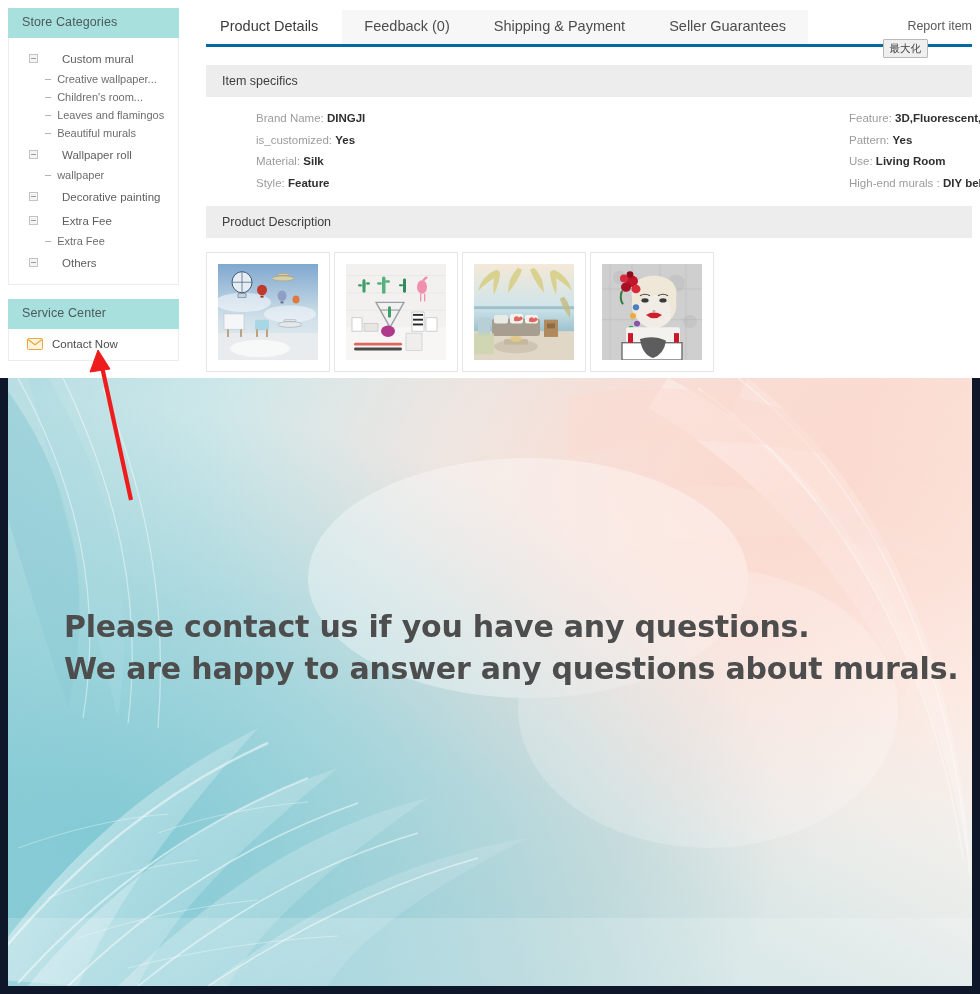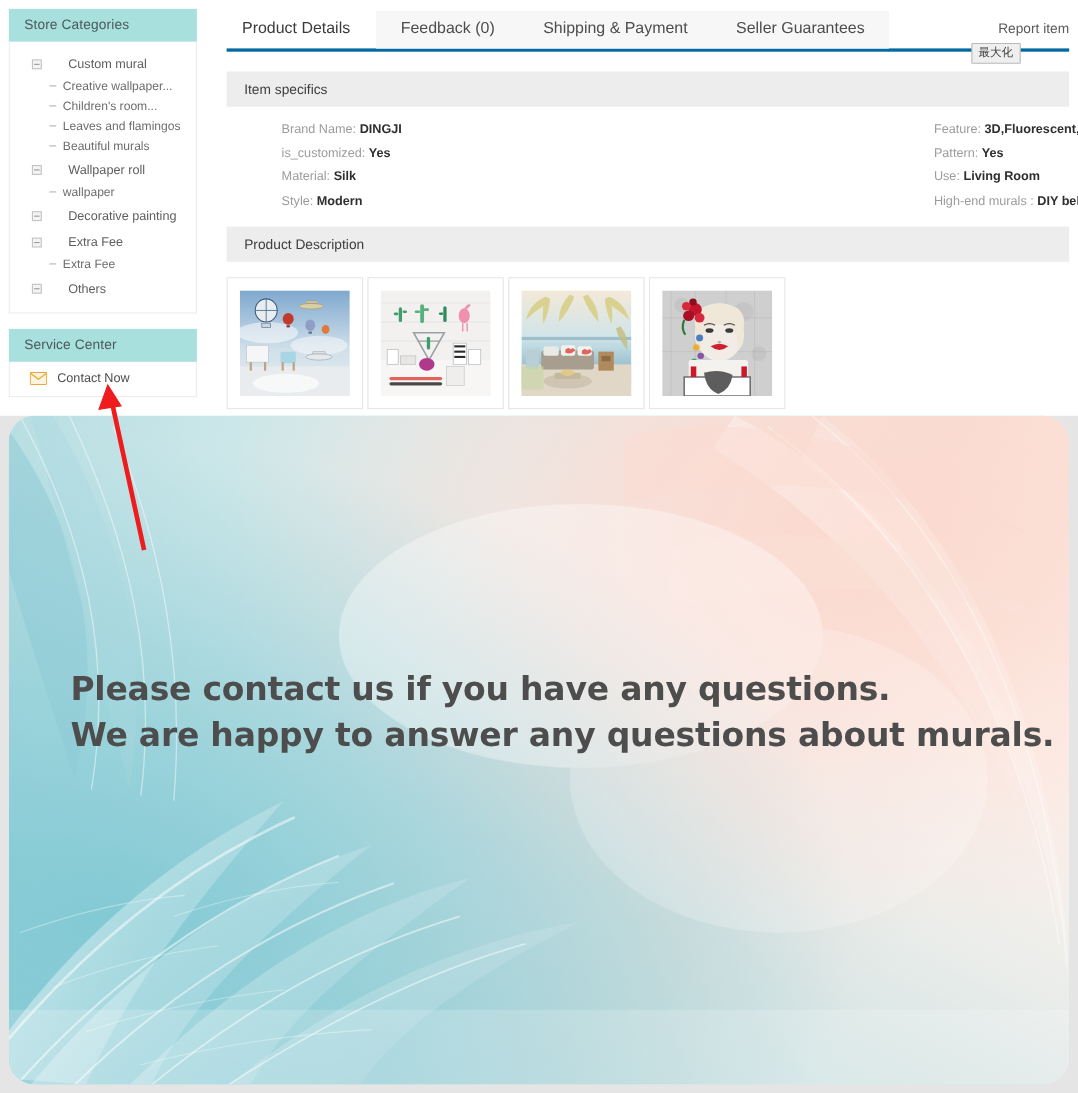--- a/index.html
+++ b/index.html
@@ -4,21 +4,21 @@
 <style>
   * { box-sizing: border-box; }
   html, body {
     margin: 0; padding: 0;
     width: 980px; height: 994px;
     background: #ffffff;
     font-family: "Liberation Sans", sans-serif;
     overflow: hidden;
   }
 
-  #page { position: relative; width: 980px; height: 994px; background: #e5e5e5; }
+  #page { position: relative; width: 980px; height: 994px; background: #0f172a; }
 
   
   #top-region {
     position: absolute; left: 0; top: 0; width: 980px; height: 378px;
     background: #ffffff;
   }
 
   
   #sidebar {
     position: absolute; left: 8px; top: 8px; width: 171px;
@@ -129,21 +129,20 @@
     overflow: hidden;
   }
   .thumb-img { width: 100%; height: 100%; display: block; }
 
   
   #banner {
     position: absolute; left: 8px; top: 378px;
     width: 964px; height: 608px;
     overflow: hidden;
     background: #cfe9ea;
-    border-radius: 24px;
   }
   #banner svg { position: absolute; left: 0; top: 0; }
   #banner-text {
     position: absolute; left: 56px; top: 228px;
     font-family: "DejaVu Sans", sans-serif;
     font-weight: bold;
     font-size: 30px;
     line-height: 42px;
     color: #4d4d4d;
     letter-spacing: -0.2px;
@@ -255,21 +254,21 @@
         <div id="maximize-btn">最大化</div>
       </div>
 
       <div class="section-head" id="specs-head">Item specifics</div>
 
       <div class="spec-grid">
         <div class="spec-col left" id="spec-left">
             <div class="spec-row"><span>Brand Name:</span> <b>DINGJI</b></div>
             <div class="spec-row"><span>is_customized:</span> <b>Yes</b></div>
             <div class="spec-row"><span>Material:</span> <b>Silk</b></div>
-            <div class="spec-row"><span>Style:</span> <b>Modern</b></div>
+            <div class="spec-row"><span>Style:</span> <b>Feature</b></div>
           </div>
         <div class="spec-col right" id="spec-right">
             <div class="spec-row"><span>Feature:</span> <b>3D,Fluorescent,Water Resistant,Mildew Resistant...</b></div>
             <div class="spec-row"><span>Pattern:</span> <b>Yes</b></div>
             <div class="spec-row"><span>Use:</span> <b>Living Room</b></div>
             <div class="spec-row"><span>High-end murals :</span> <b>DIY beloved room, you will be the best designer</b></div>
           </div>
       </div>
 
       <div class="section-head" id="desc-head">Product Description</div>

